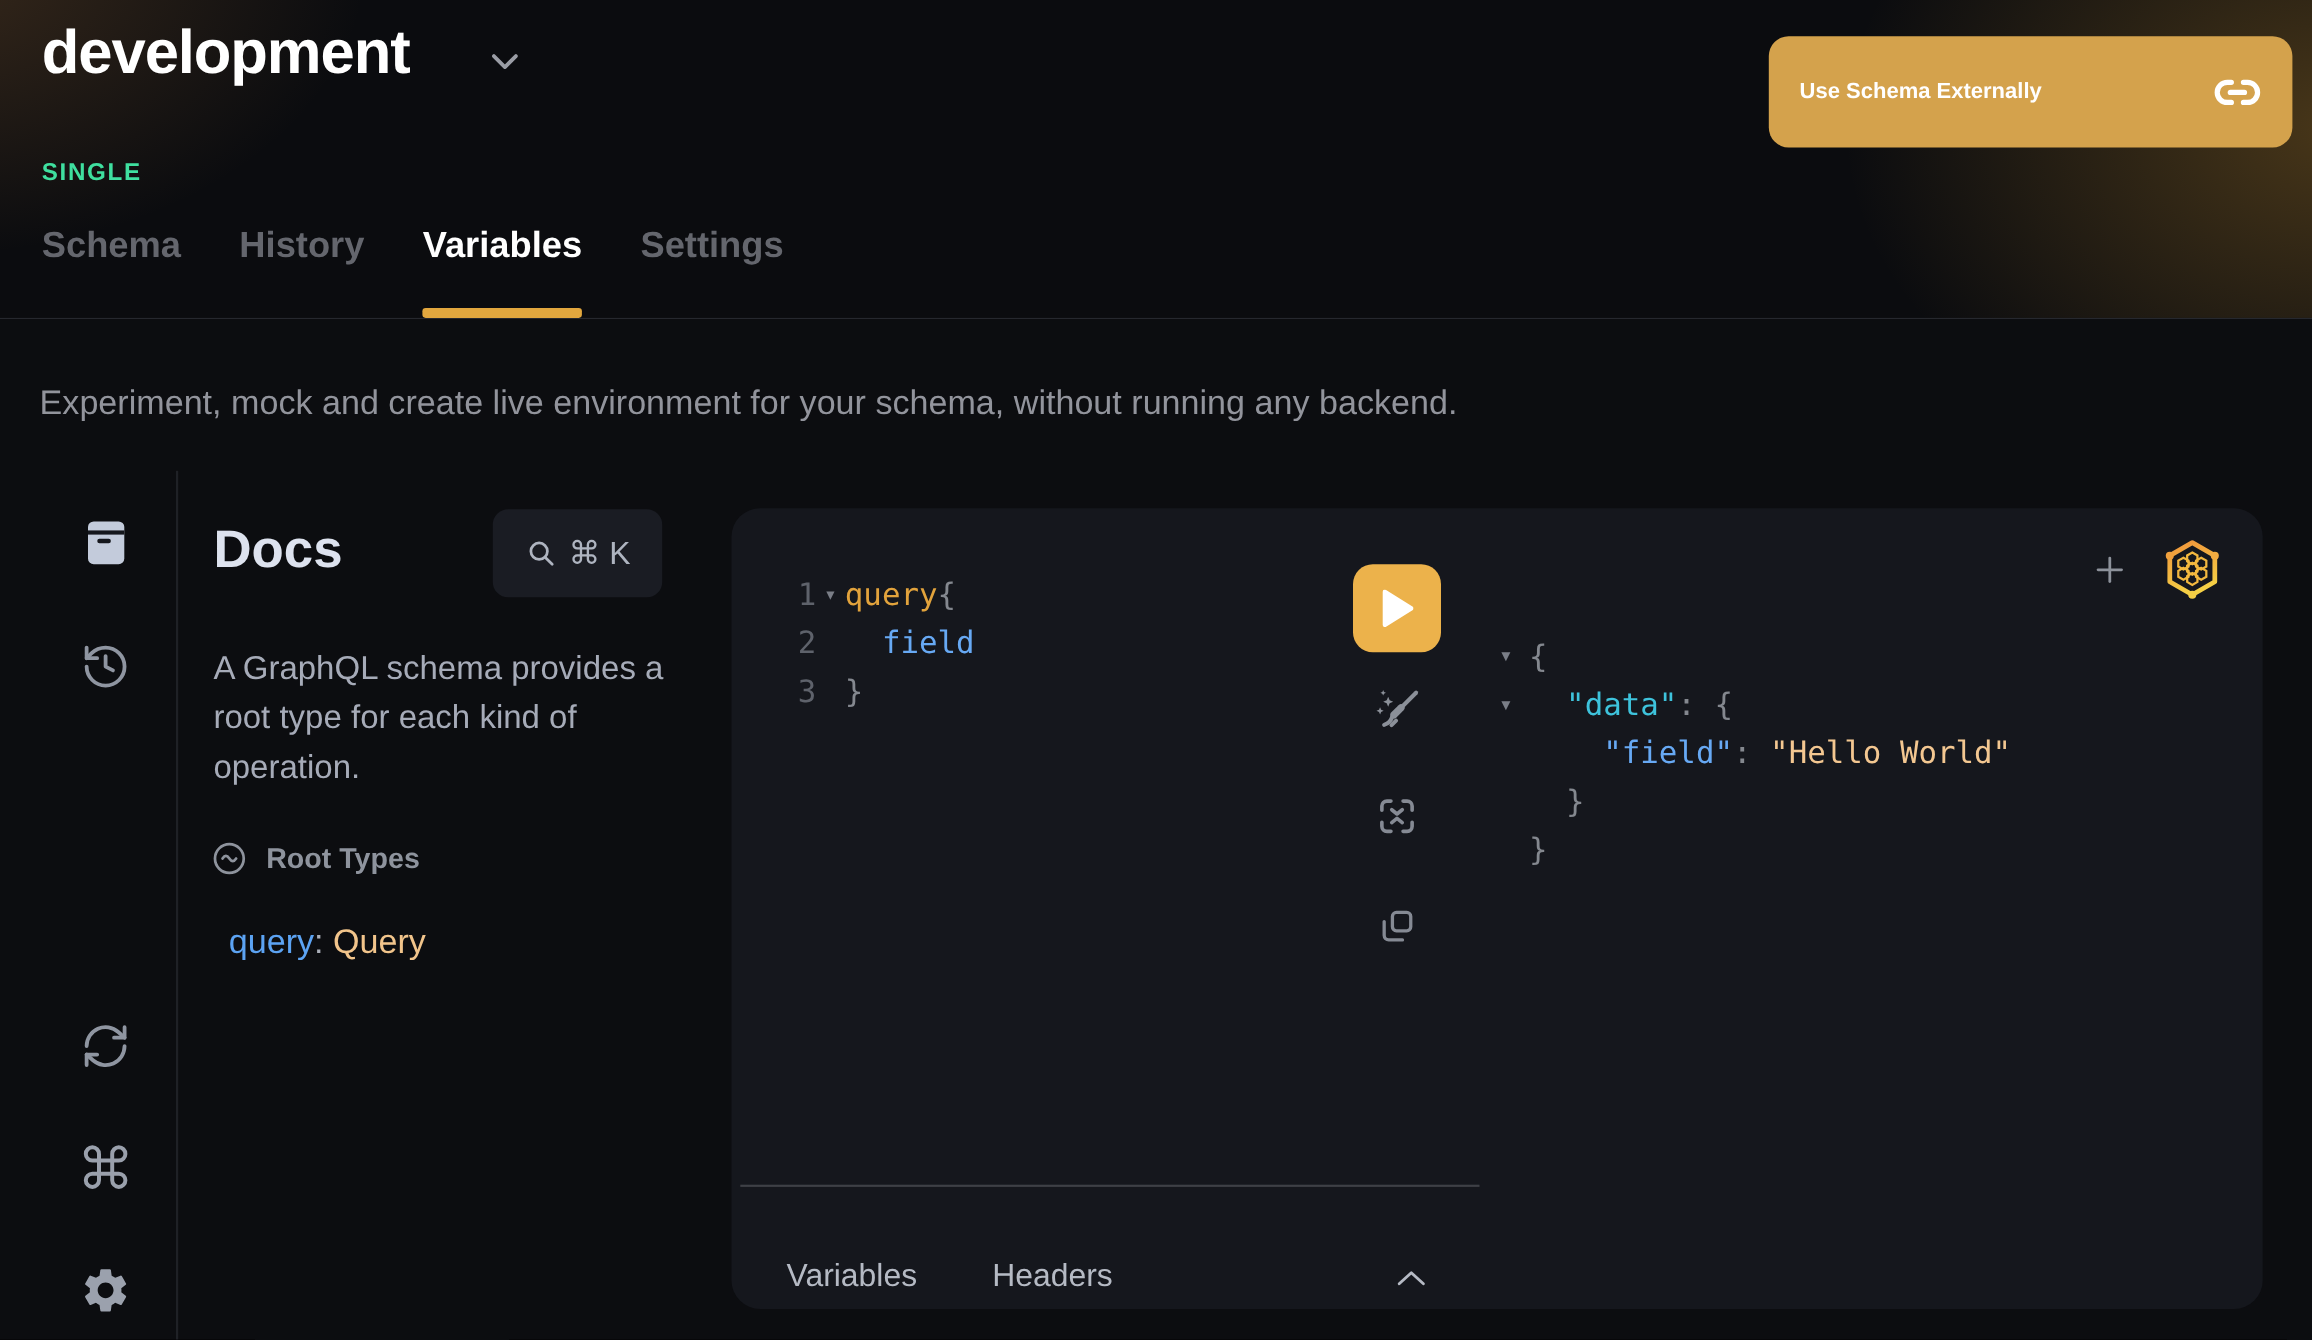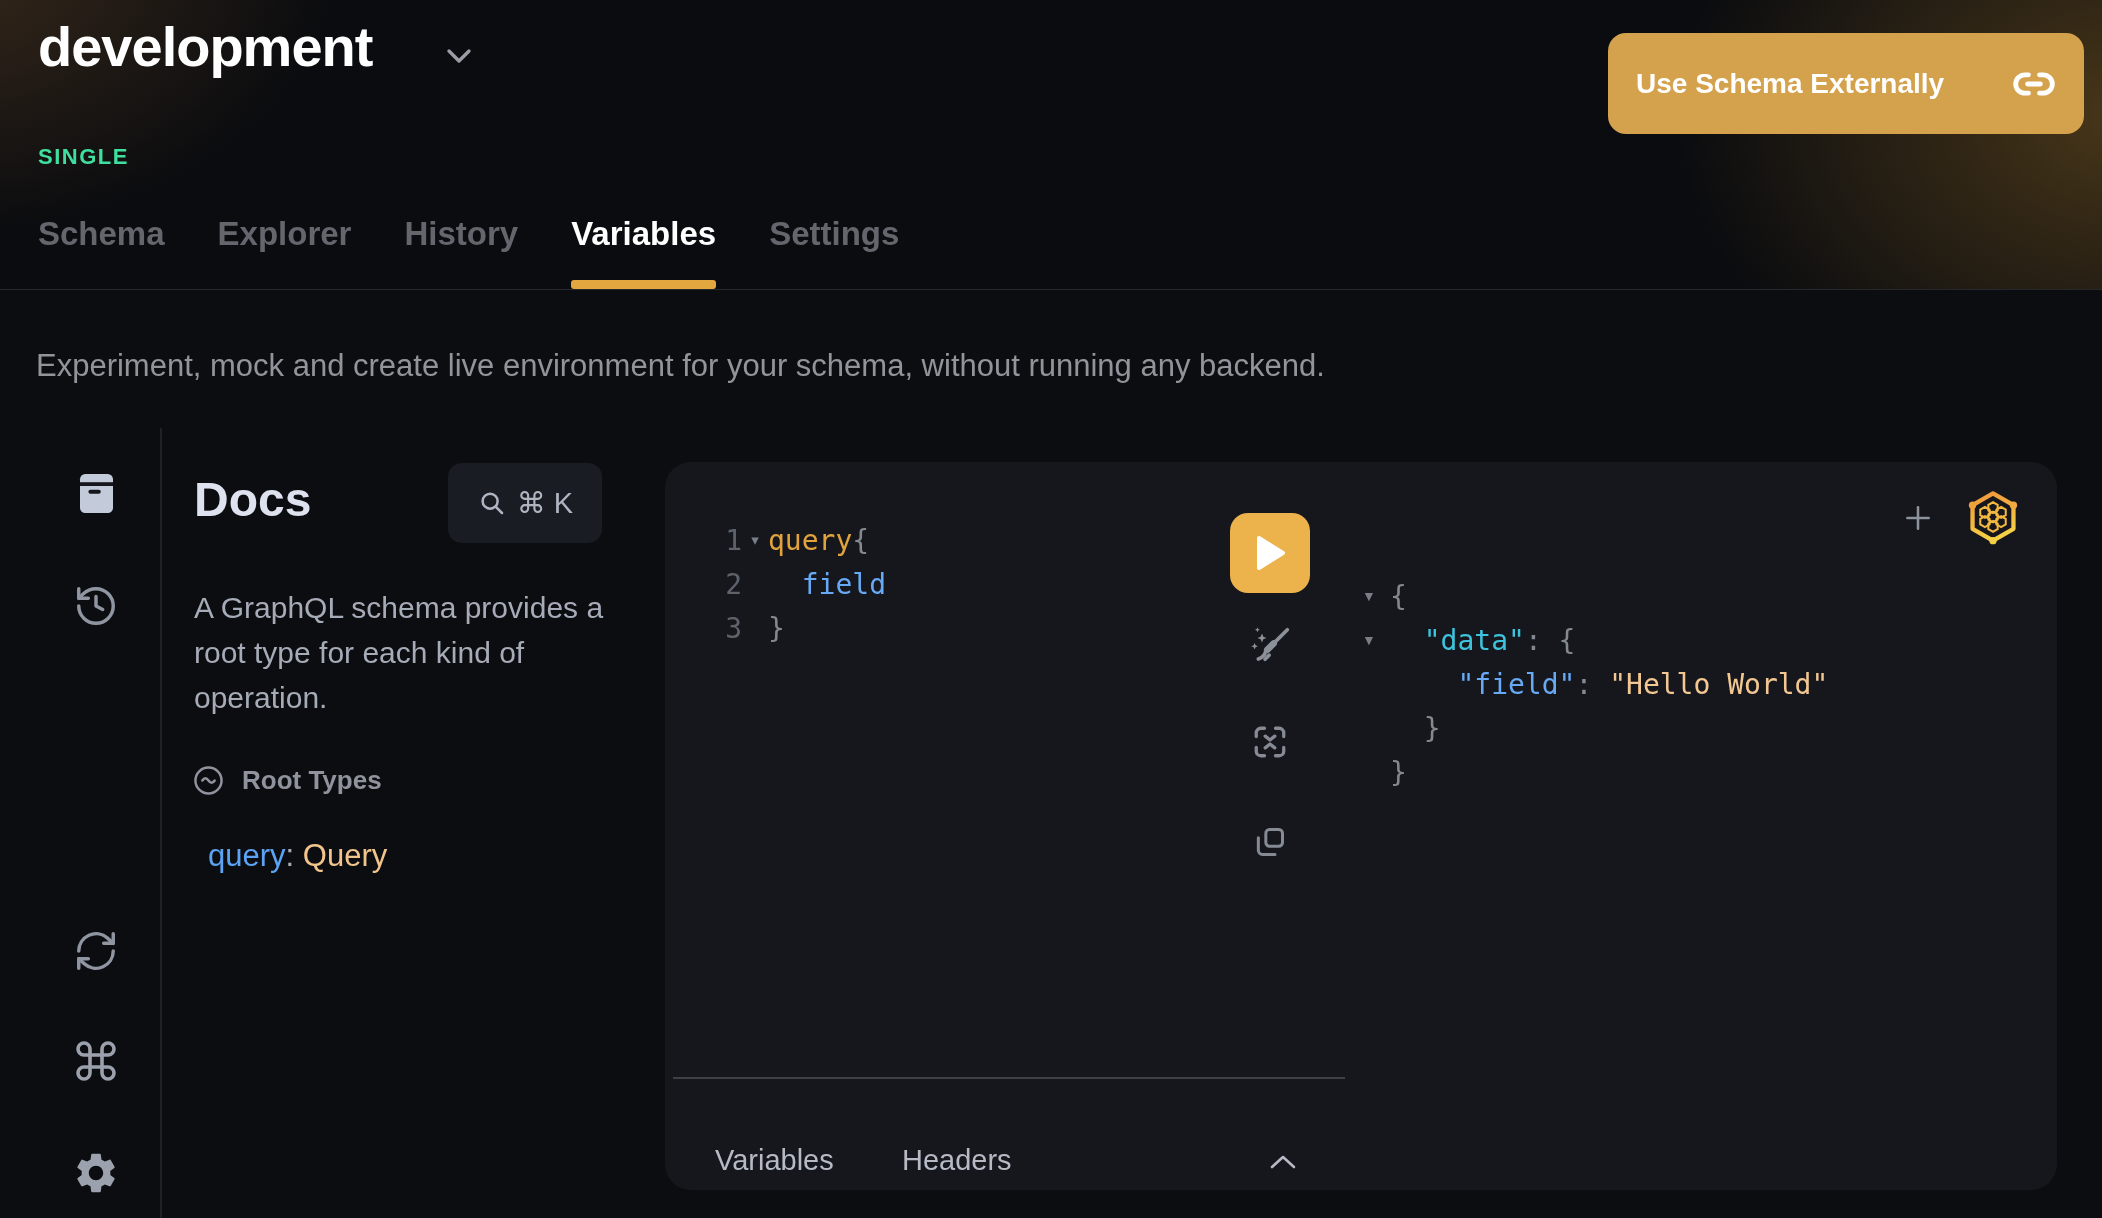--- a/index.html
+++ b/index.html
@@ -12,23 +12,23 @@
     background:
       radial-gradient(640px 430px at -3% -12%, rgba(150,102,52,0.32), rgba(150,102,52,0) 62%),
       radial-gradient(720px 520px at 101% 40%, rgba(195,140,45,0.33), rgba(195,140,45,0) 62%),
       #0b0c0f;}
   .title{position:absolute;left:38px;top:14px;font-size:56px;font-weight:700;color:#ffffff;letter-spacing:-1px;}
   .title-chevron{position:absolute;left:436px;top:36px;width:46px;height:40px;background:none;border:none;
     display:flex;align-items:center;justify-content:center;cursor:pointer;padding:0;}
   .badge{position:absolute;left:38px;top:112px;font-size:22px;font-weight:700;letter-spacing:1.5px;color:#3fdf9f;margin-top:32px;}
   .use-schema-btn{position:absolute;left:1608px;top:33px;width:476px;height:101px;border:none;border-radius:18px;
     background:#d4a24c;display:flex;align-items:center;justify-content:space-between;padding:0 28px;cursor:pointer;}
-  .use-schema-btn span{font-size:28px;font-weight:700;color:#ffffff;font-family:"Liberation Sans",sans-serif;}
+  .use-schema-btn span{font-size:20px;font-weight:700;color:#ffffff;font-family:"Liberation Sans",sans-serif;}
   .tabs{position:absolute;left:38px;top:204px;height:85px;display:flex;gap:53px;}
-  .tab{position:relative;font-size:33px;font-weight:700;color:#64666d;text-decoration:none;cursor:pointer;margin-top:11px;}
+  .tab{position:relative;font-size:33px;font-weight:700;color:#64666d;text-decoration:none;cursor:pointer;}
   .tab.active{color:#ffffff;}
   .tab.active::after{content:"";position:absolute;left:0;right:0;bottom:0;height:9px;background:#e2a73e;border-radius:3px;}
   .subtitle{position:absolute;left:36px;top:348px;font-size:31px;color:#92949c;}
 
   
   .sidebar-divider{position:absolute;left:160px;top:428px;width:2px;height:790px;background:#1f2126;}
   .side-btn{position:absolute;left:67px;width:58px;height:58px;background:none;border:none;padding:0;cursor:pointer;
     display:flex;align-items:center;justify-content:center;}
 
   
@@ -96,21 +96,20 @@
     <span>Use Schema Externally</span>
     <svg width="44" height="44" viewBox="0 0 24 24" fill="none" stroke="#ffffff" stroke-width="2.6" stroke-linecap="round" stroke-linejoin="round">
       <path d="M9 17H7A5 5 0 0 1 7 7h2"></path>
         <path d="M15 7h2a5 5 0 1 1 0 10h-2"></path>
         <line x1="8.5" y1="12" x2="15.5" y2="12"></line>
     </svg>
   </button>
 
   <nav class="tabs">
     <a class="tab">Schema</a>
-    <a class="tab">Explorer</a>
     <a class="tab">History</a>
     <a class="tab active">Variables</a>
     <a class="tab">Settings</a>
   </nav>
 
   <div class="subtitle">Experiment, mock and create live environment for your schema, without running any backend.</div>
 
   <div class="sidebar-divider"></div>
 
   <button class="side-btn" style="top:464px">

